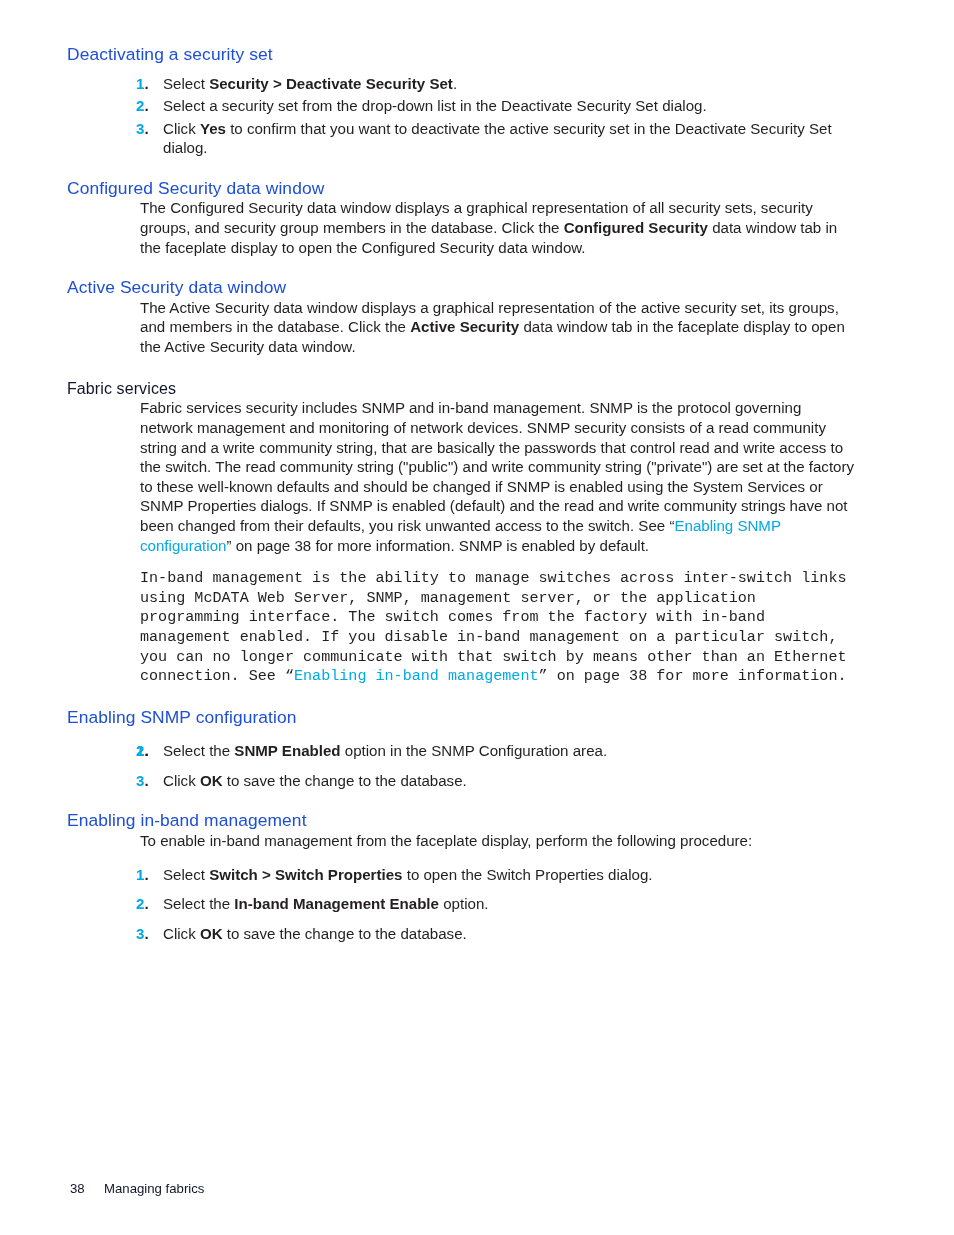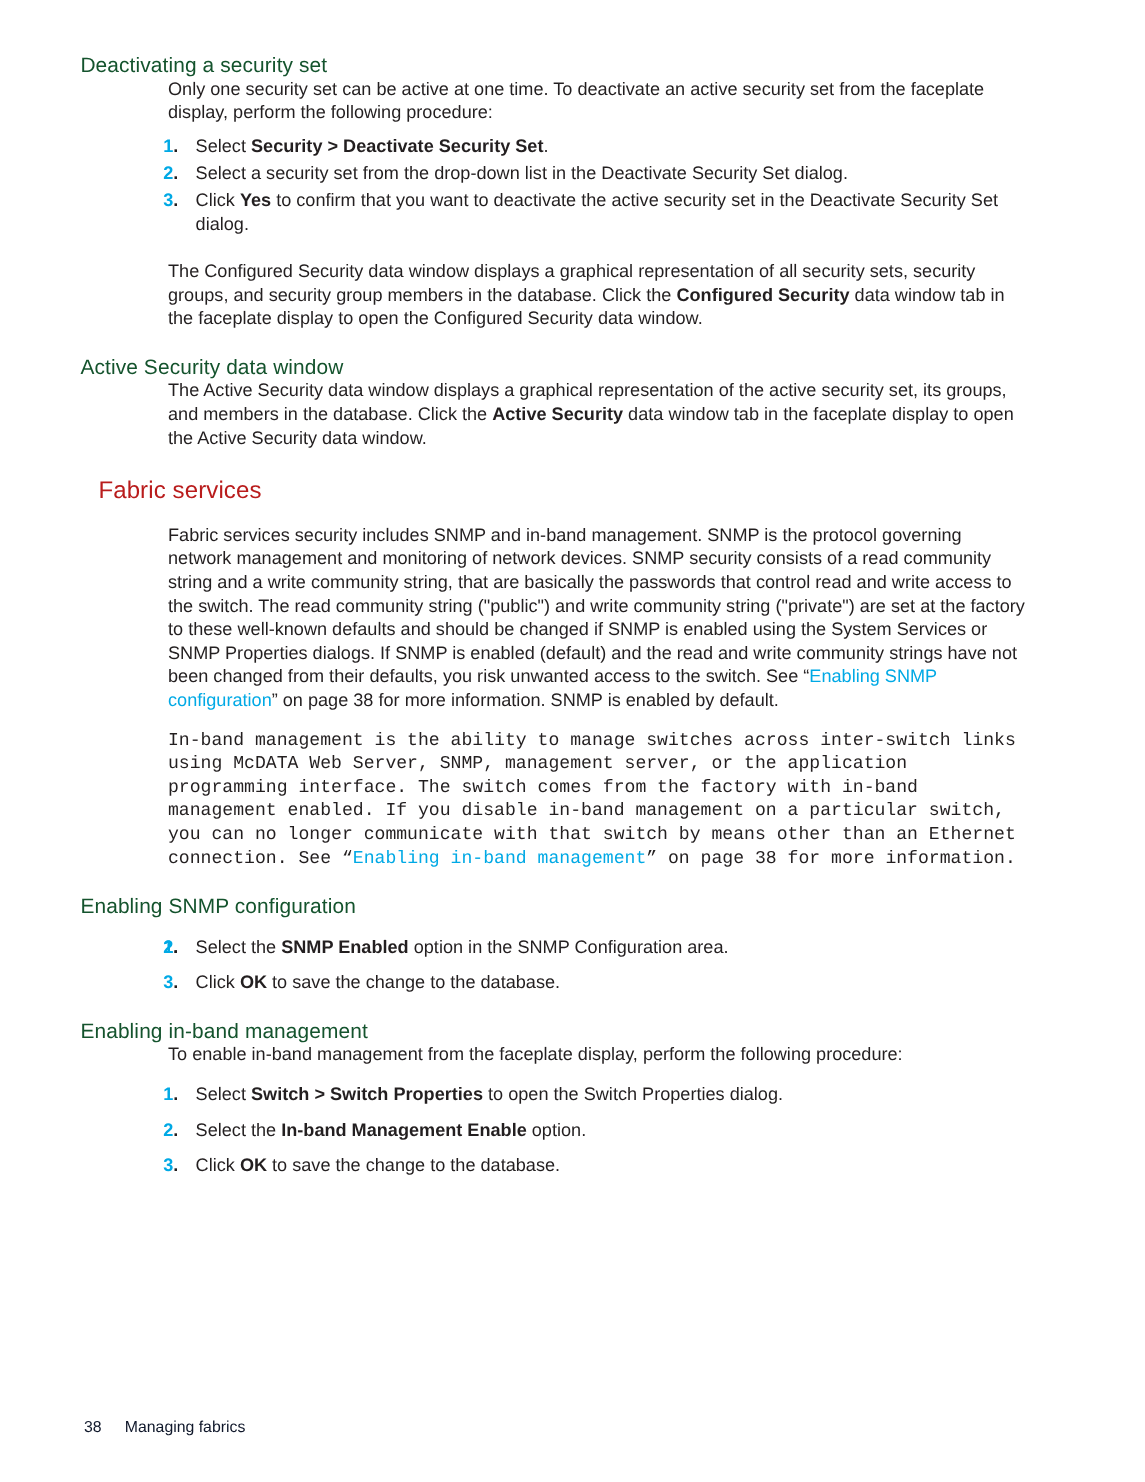--- a/index.html
+++ b/index.html
@@ -26,32 +26,32 @@
   }
   .content {
     position: absolute;
     left: 67px;
     top: 44px;
     width: 790px;
   }
 
   
   h1.sect-h1 {
-    font-size: 20px;
+    font-size: 16px;
     font-weight: normal;
-    color: #b91c1c;
-    margin: 15px;
+    color: #0f172a;
+    margin: 0;
     padding: 0;
     line-height: 1.18;
     letter-spacing: 0.1px;
   }
   h2.sect-h2 {
     font-size: 17.4px;
     font-weight: normal;
-    color: #14532d;
+    color: #1d4ed8;
     margin: 0;
     padding: 0;
     line-height: 1.18;
     letter-spacing: 0.1px;
   }
 
   
   .blk { margin: 0; padding: 0; }
   .blk-h2 { margin-top: 20px; }
   .blk-h2.first { margin-top: 0; }
@@ -121,29 +121,29 @@
   .footer .ft { display: inline-block; }
 </style>
 </head>
 <body>
 
 <div class="page">
   <div class="content">
 
     <div class="blk blk-h2 first">
       <h2 class="sect-h2">Deactivating a security set</h2>
-      <p class="body after-head">Only one security set can be active at one time. To deactivate an active security set from the faceplate display, perform the following procedure:</p>
       <ol class="steps tight">
           <li><span class="num">1<span class="dot">.</span></span><span><span>Select </span><b>Security &gt; Deactivate Security Set</b><span>.</span></span></li>
           <li><span class="num">2<span class="dot">.</span></span><span><span>Select a security set from the drop-down list in the Deactivate Security Set dialog.</span></span></li>
           <li><span class="num">3<span class="dot">.</span></span><span><span>Click </span><b>Yes</b><span> to confirm that you want to deactivate the active security set in the Deactivate Security Set dialog.</span></span></li>
         </ol>
     </div>
 
     <div class="blk blk-h2">
+      <h2 class="sect-h2">Configured Security data window</h2>
       <p class="body after-head"><span>The Configured Security data window displays a graphical representation of all security sets, security groups, and security group members in the database. Click the </span><b>Configured Security</b><span> data window tab in the faceplate display to open the Configured Security data window.</span></p>
     </div>
 
     <div class="blk blk-h2">
       <h2 class="sect-h2">Active Security data window</h2>
       <p class="body after-head"><span>The Active Security data window displays a graphical representation of the active security set, its groups, and members in the database. Click the </span><b>Active Security</b><span> data window tab in the faceplate display to open the Active Security data window.</span></p>
     </div>
 
     <div class="blk blk-h1">
       <h1 class="sect-h1">Fabric services</h1>

